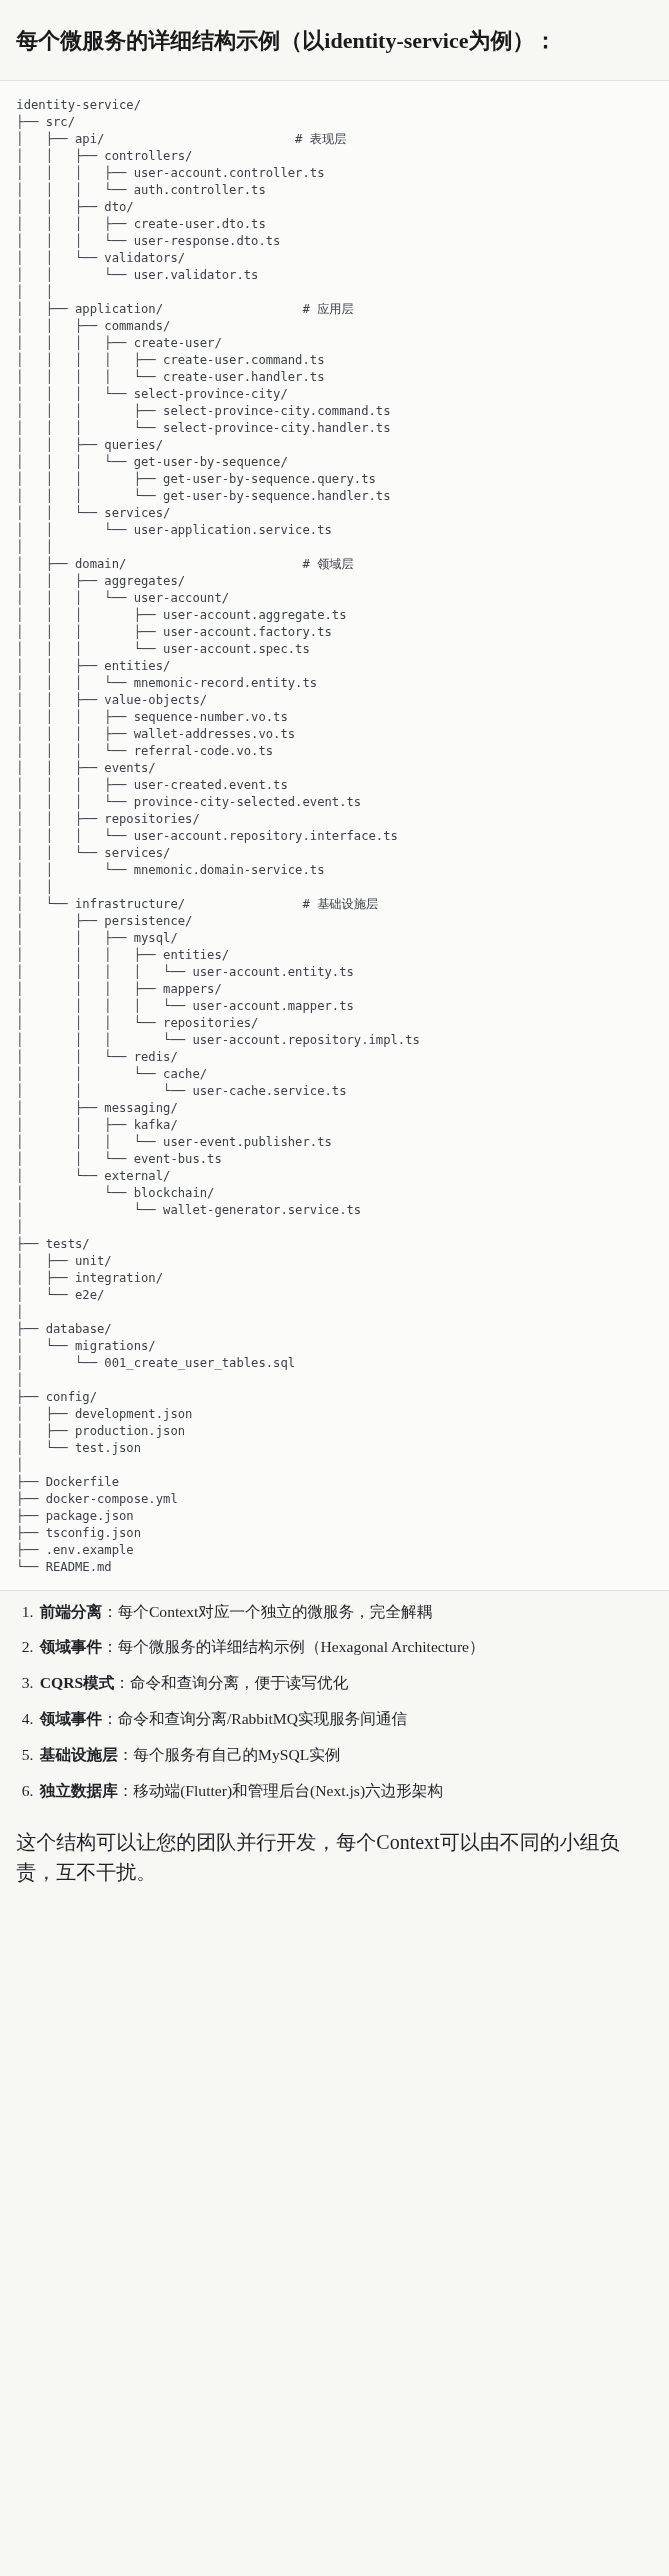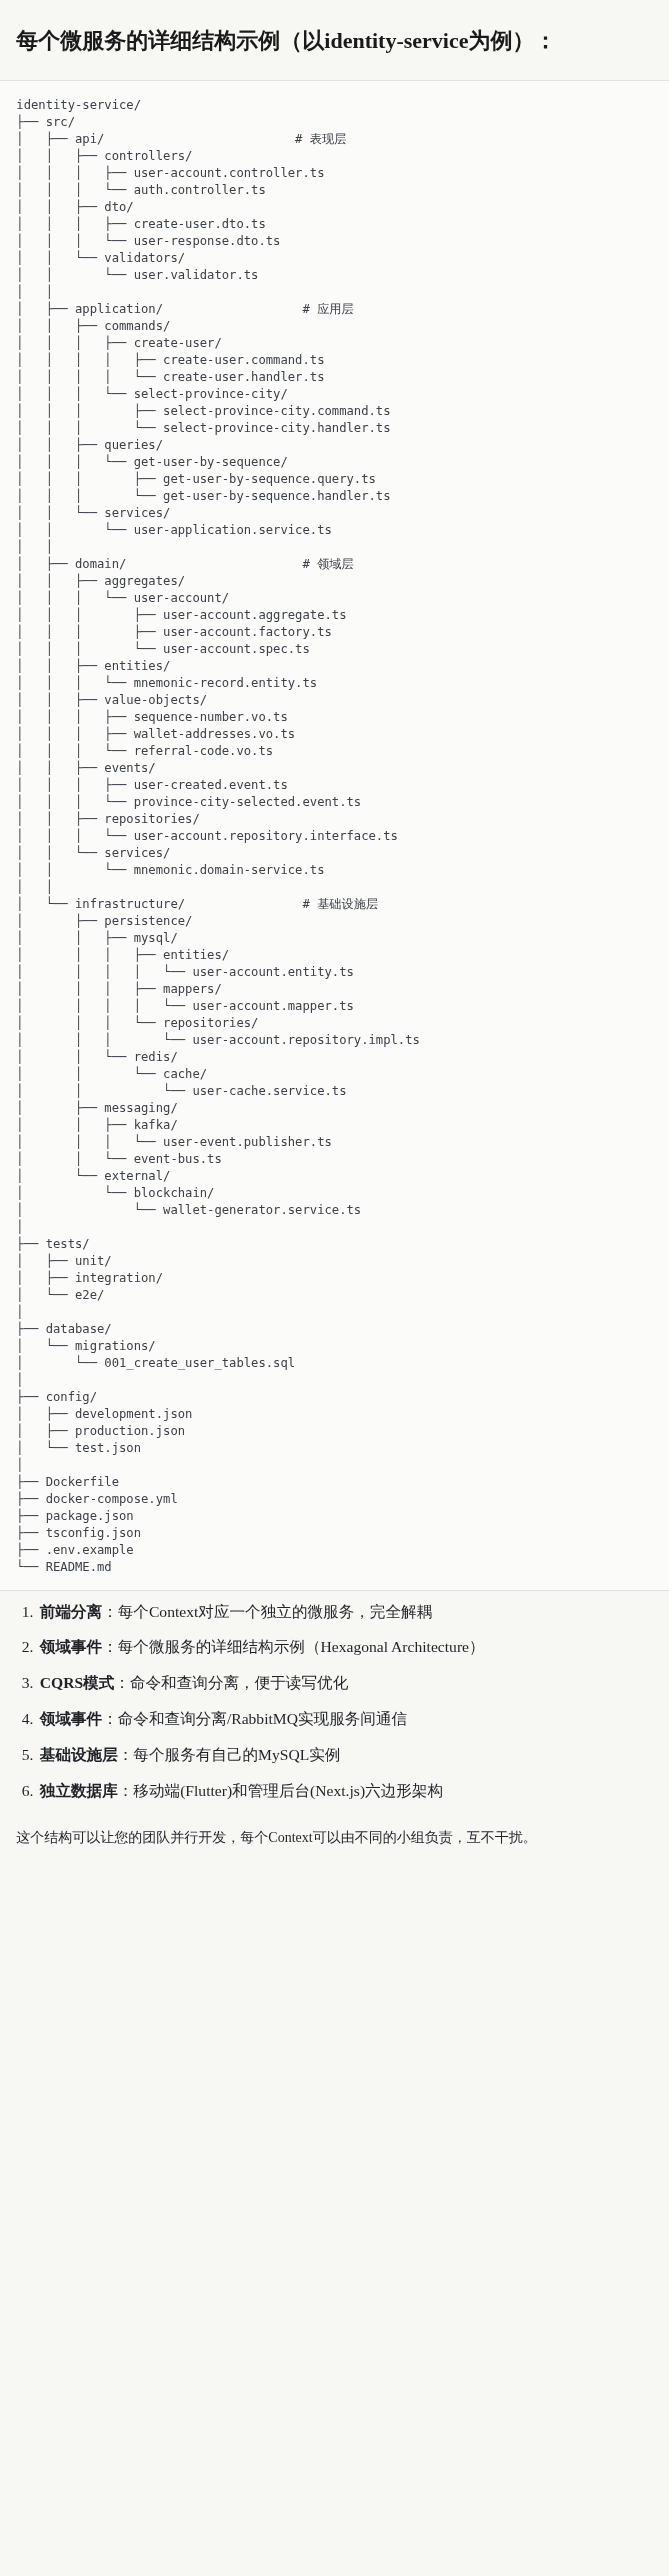--- a/index.html
+++ b/index.html
@@ -75,21 +75,21 @@
   }
   ol.key-list li {
     margin: 0 0 12.5px 0;
     padding-left: 2.5px;
   }
   ol.key-list li strong {
     font-weight: bold;
   }
   .closing {
     font-family: "Liberation Serif", serif;
-    font-size: 14px;
+    font-size: 20px;
     line-height: 1.5;
     color: #1f2328;
     padding: 6.3px 16.3px 16.3px 16.3px;
   }
 </style>
 </head>
 <body>
 
 <div class="page">
 

